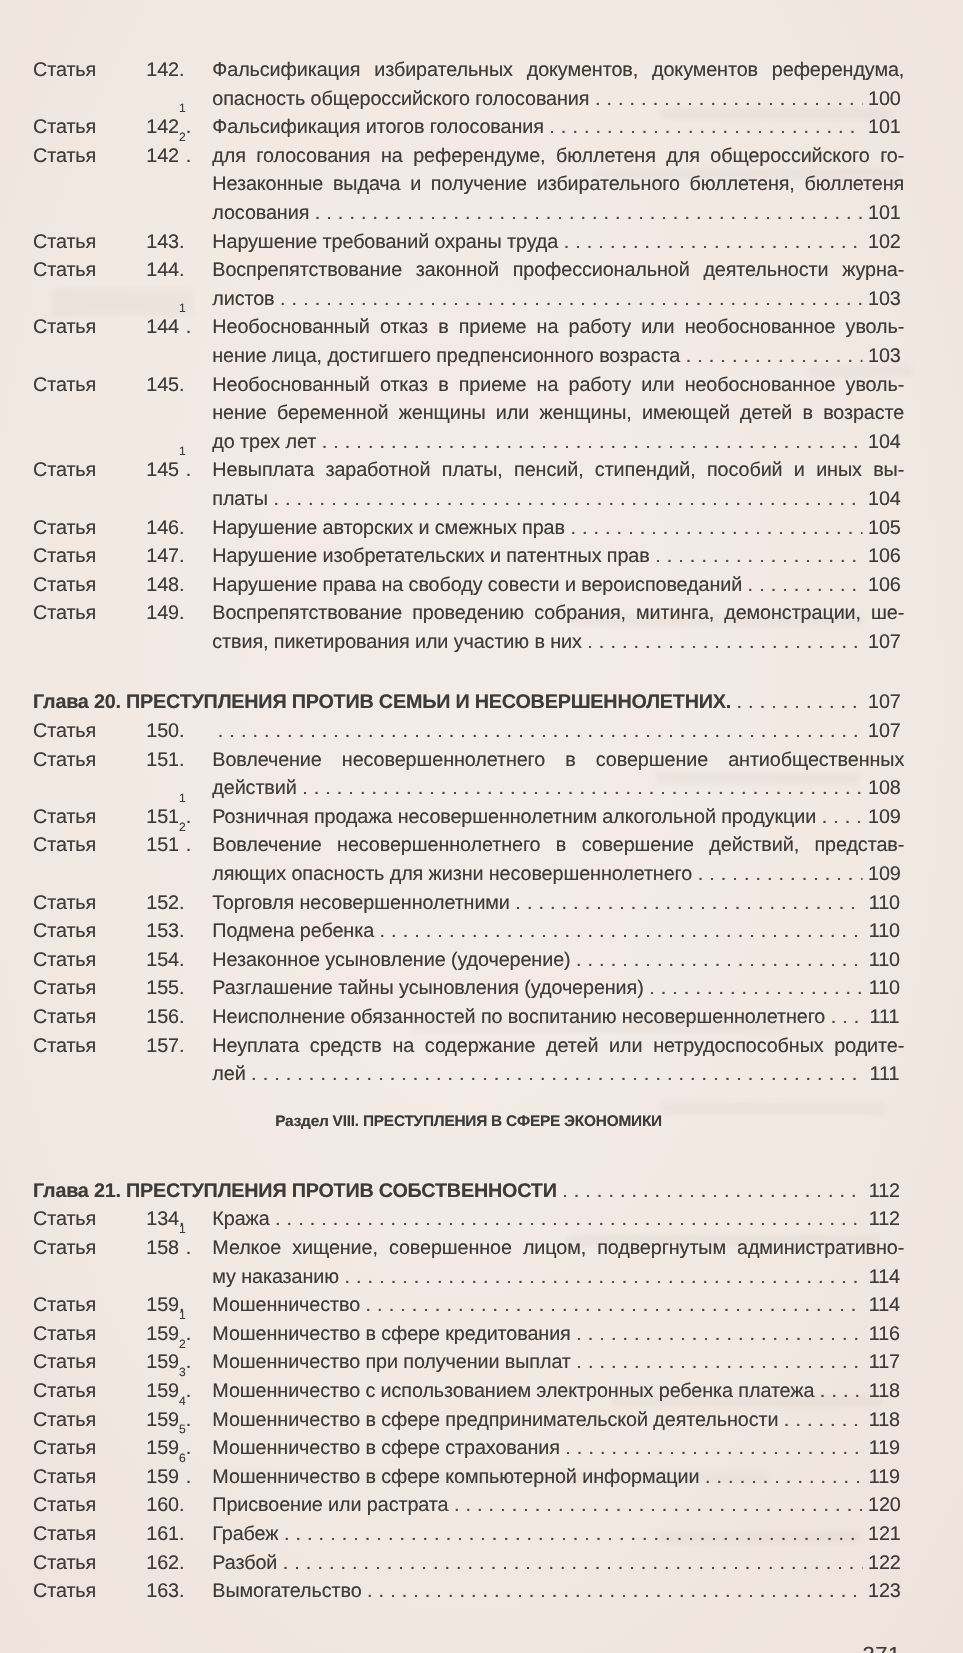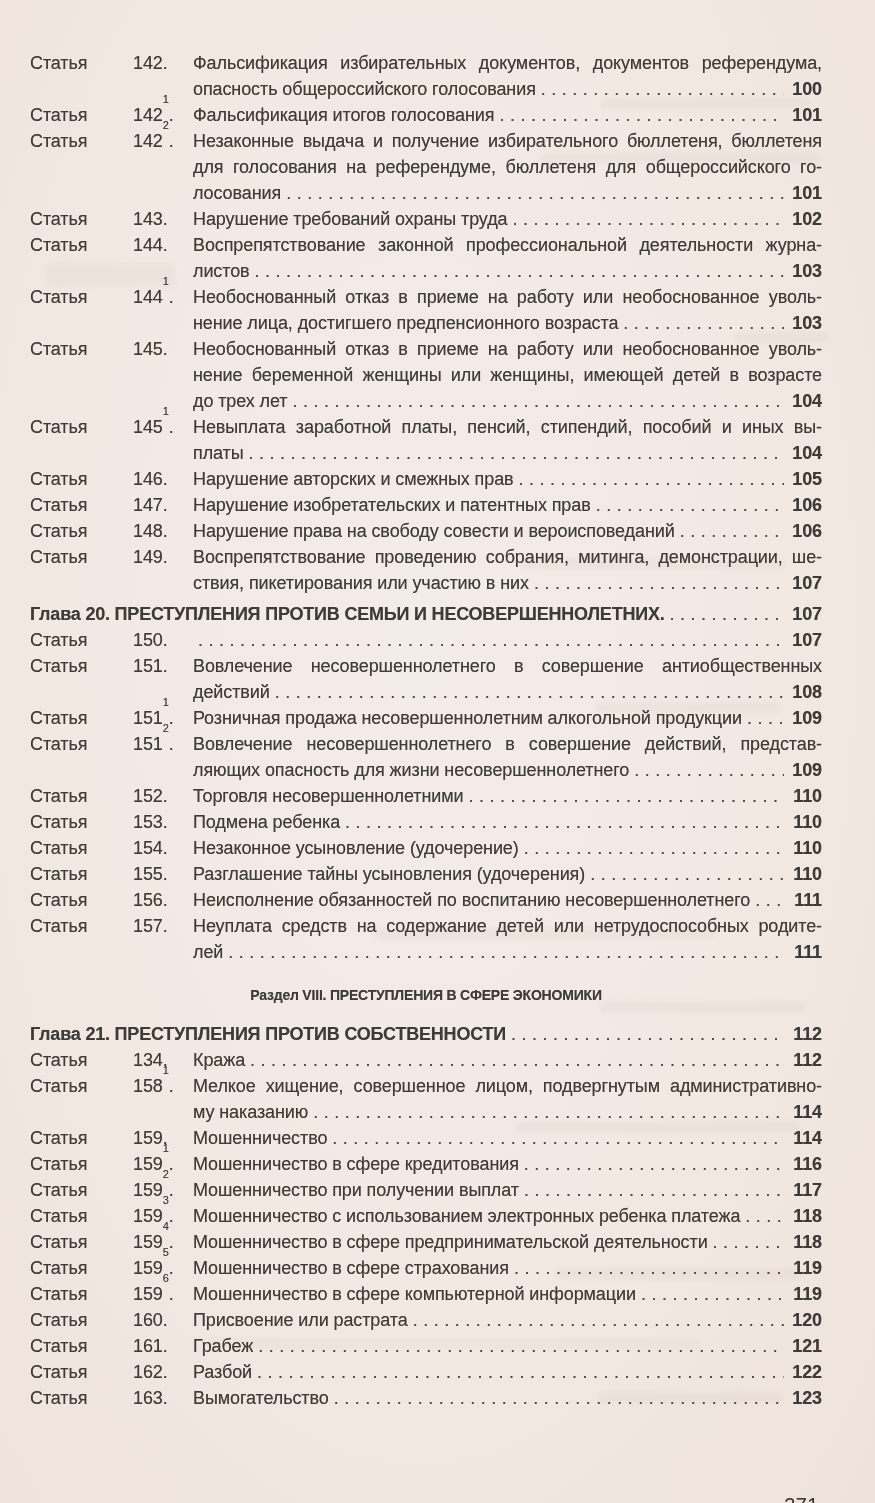--- a/index.html
+++ b/index.html
@@ -55,24 +55,24 @@
   .line.last { display:flex; align-items:baseline; }
   .line.last .txt { white-space:nowrap; }
   .leader {
     flex:1 1 auto; min-width:8px;
     overflow:hidden; white-space:nowrap;
     letter-spacing:5.5px;
     margin:0 2px 0 5px;
     color:#4c4742;
     font-weight:400;
   }
-  .pg { flex:0 0 auto; min-width:36px; text-align:right; font-weight:700; }
+  .pg { flex:0 0 auto; min-width:36px; text-align:center; font-weight:400; }
 
   .row.chapter { font-weight:700; margin-top:5px; }
-  .row.chapter .txt { letter-spacing:-0.2px; }
+  .row.chapter .txt { letter-spacing:-0.2px;margin-top:24px; }
 
   .section-row {
     text-align:center;
     font-weight:700;
     font-size:14px;
     letter-spacing:-0.2px;
     margin:17px 0 13px 0;
   }
 
   .footer-page {
@@ -131,22 +131,22 @@
           <span class="pg">101</span>
         </div>
       </div>
     </div>
     <div class="row article">
       <div class="label">
         <span class="aw">Статья</span>
         <span class="num">142<sup>2</sup>.</span>
       </div>
       <div class="body">
+        <div class="line mid">для голосования на референдуме, бюллетеня для общероссийского го-</div>
         <div class="line mid">Незаконные выдача и получение избирательного бюллетеня, бюллетеня</div>
-        <div class="line mid">для голосования на референдуме, бюллетеня для общероссийского го-</div>
         <div class="line last">
           <span class="txt">лосования</span>
           <span class="leader">............................................................................................................................................................................................................................</span>
           <span class="pg">101</span>
         </div>
       </div>
     </div>
     <div class="row article">
       <div class="label">
         <span class="aw">Статья</span>

